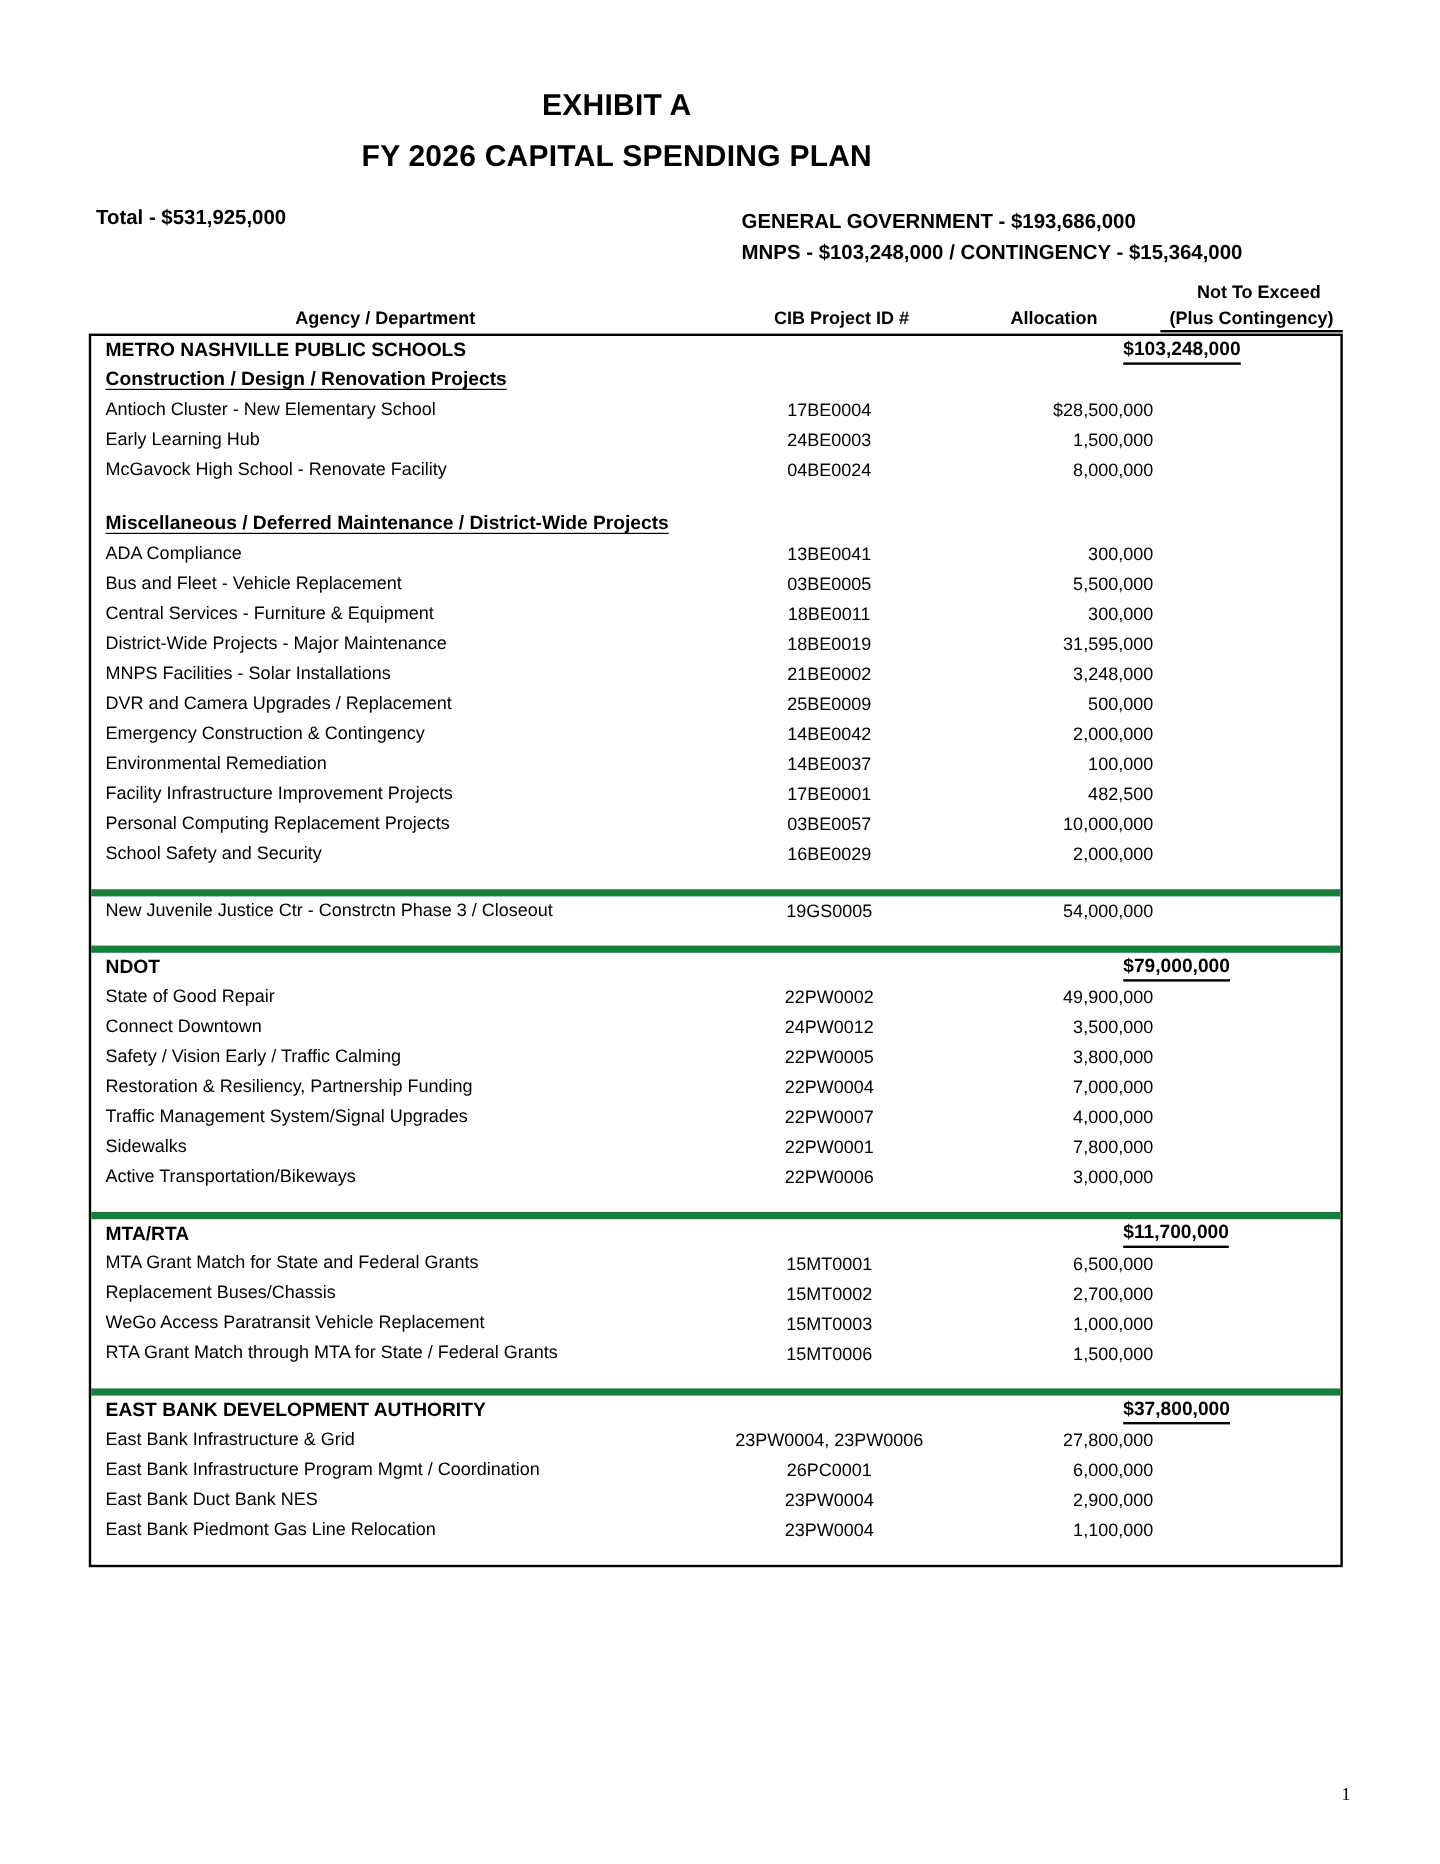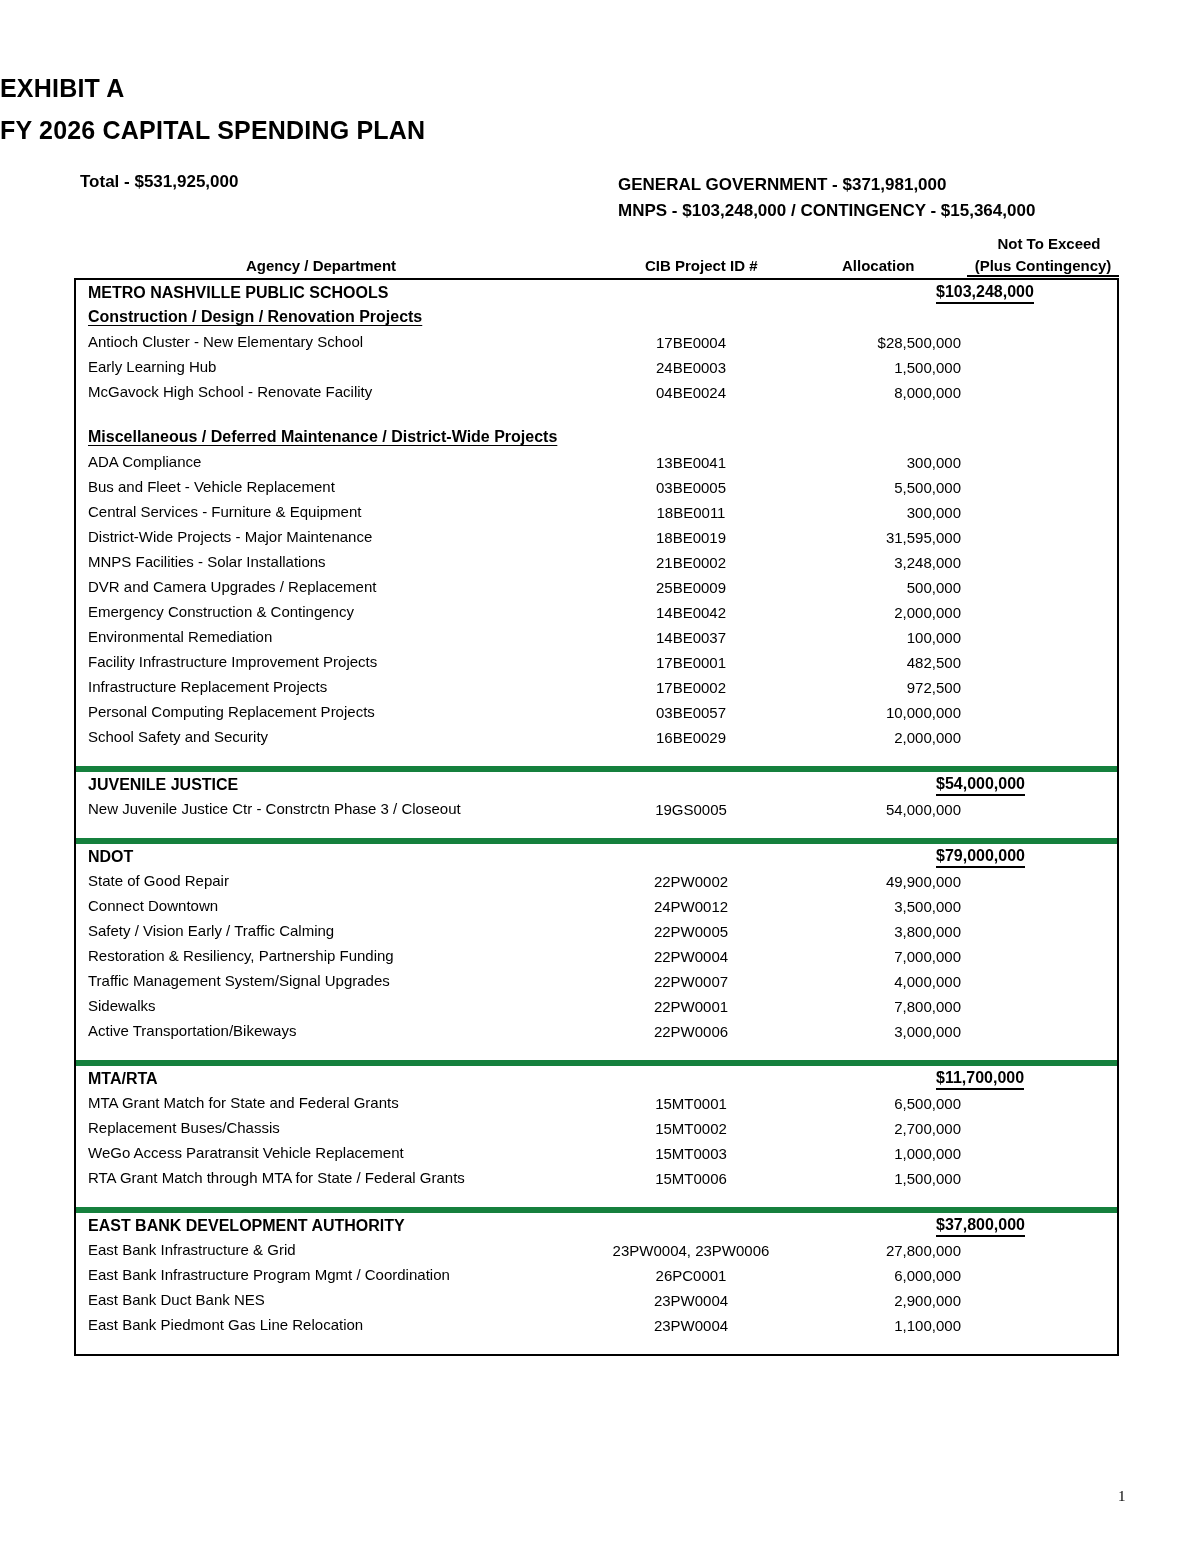--- a/index.html
+++ b/index.html
@@ -24,20 +24,21 @@
     box-sizing: border-box;
     padding: 0;
   }
 
   
   .doc-title-block {
     position: absolute;
     top: 76px;
     left: 0;
     width: 1028px;
+    text-align: center;
   }
   .doc-title-1 {
     font-size: 25px;
     font-weight: bold;
     letter-spacing: 0.2px;
     line-height: 1.0;
   }
   .doc-title-2 {
     font-size: 25px;
     font-weight: bold;
@@ -185,21 +186,21 @@
 <div class="page">
 
   <div class="doc-title-block">
     <div class="doc-title-1">EXHIBIT A</div>
     <div class="doc-title-2">FY 2026 CAPITAL SPENDING PLAN</div>
   </div>
 
   <div class="summary">
     <div class="summary-total">Total - $531,925,000</div>
     <div class="summary-right">
-      <div>GENERAL GOVERNMENT - $371,981,000</div>
+      <div>GENERAL GOVERNMENT - $193,686,000</div>
       <div>MNPS - $103,248,000 / CONTINGENCY - $15,364,000</div>
     </div>
   </div>
 
   <div class="col-headers">
     <div class="ch ch-agency">Agency / Department</div>
     <div class="ch ch-cib">CIB Project ID #</div>
     <div class="ch ch-alloc">Allocation</div>
     <div class="ch ch-nte-1">Not To Exceed</div>
     <div class="ch ch-nte-2">(Plus Contingency)</div>
@@ -272,42 +273,33 @@
           <div class="c-name">Environmental Remediation</div>
           <div class="c-id">14BE0037</div>
           <div class="c-alloc">100,000</div>
         </div>
         <div class="row">
           <div class="c-name">Facility Infrastructure Improvement Projects</div>
           <div class="c-id">17BE0001</div>
           <div class="c-alloc">482,500</div>
         </div>
         <div class="row">
-          <div class="c-name">Infrastructure Replacement Projects</div>
-          <div class="c-id">17BE0002</div>
-          <div class="c-alloc">972,500</div>
-        </div>
-        <div class="row">
           <div class="c-name">Personal Computing Replacement Projects</div>
           <div class="c-id">03BE0057</div>
           <div class="c-alloc">10,000,000</div>
         </div>
         <div class="row">
           <div class="c-name">School Safety and Security</div>
           <div class="c-id">16BE0029</div>
           <div class="c-alloc">2,000,000</div>
         </div>
         <div class="row tail"></div>
       </div>
       <div class="section">
         <div class="row">
-          <div class="c-name agency">JUVENILE JUSTICE</div>
-          <div class="c-total"><span class="u">$54,000,000</span></div>
-        </div>
-        <div class="row">
           <div class="c-name">New Juvenile Justice Ctr - Constrctn Phase 3 / Closeout</div>
           <div class="c-id">19GS0005</div>
           <div class="c-alloc">54,000,000</div>
         </div>
         <div class="row tail"></div>
       </div>
       <div class="section">
         <div class="row">
           <div class="c-name agency">NDOT</div>
           <div class="c-total"><span class="u">$79,000,000</span></div>

